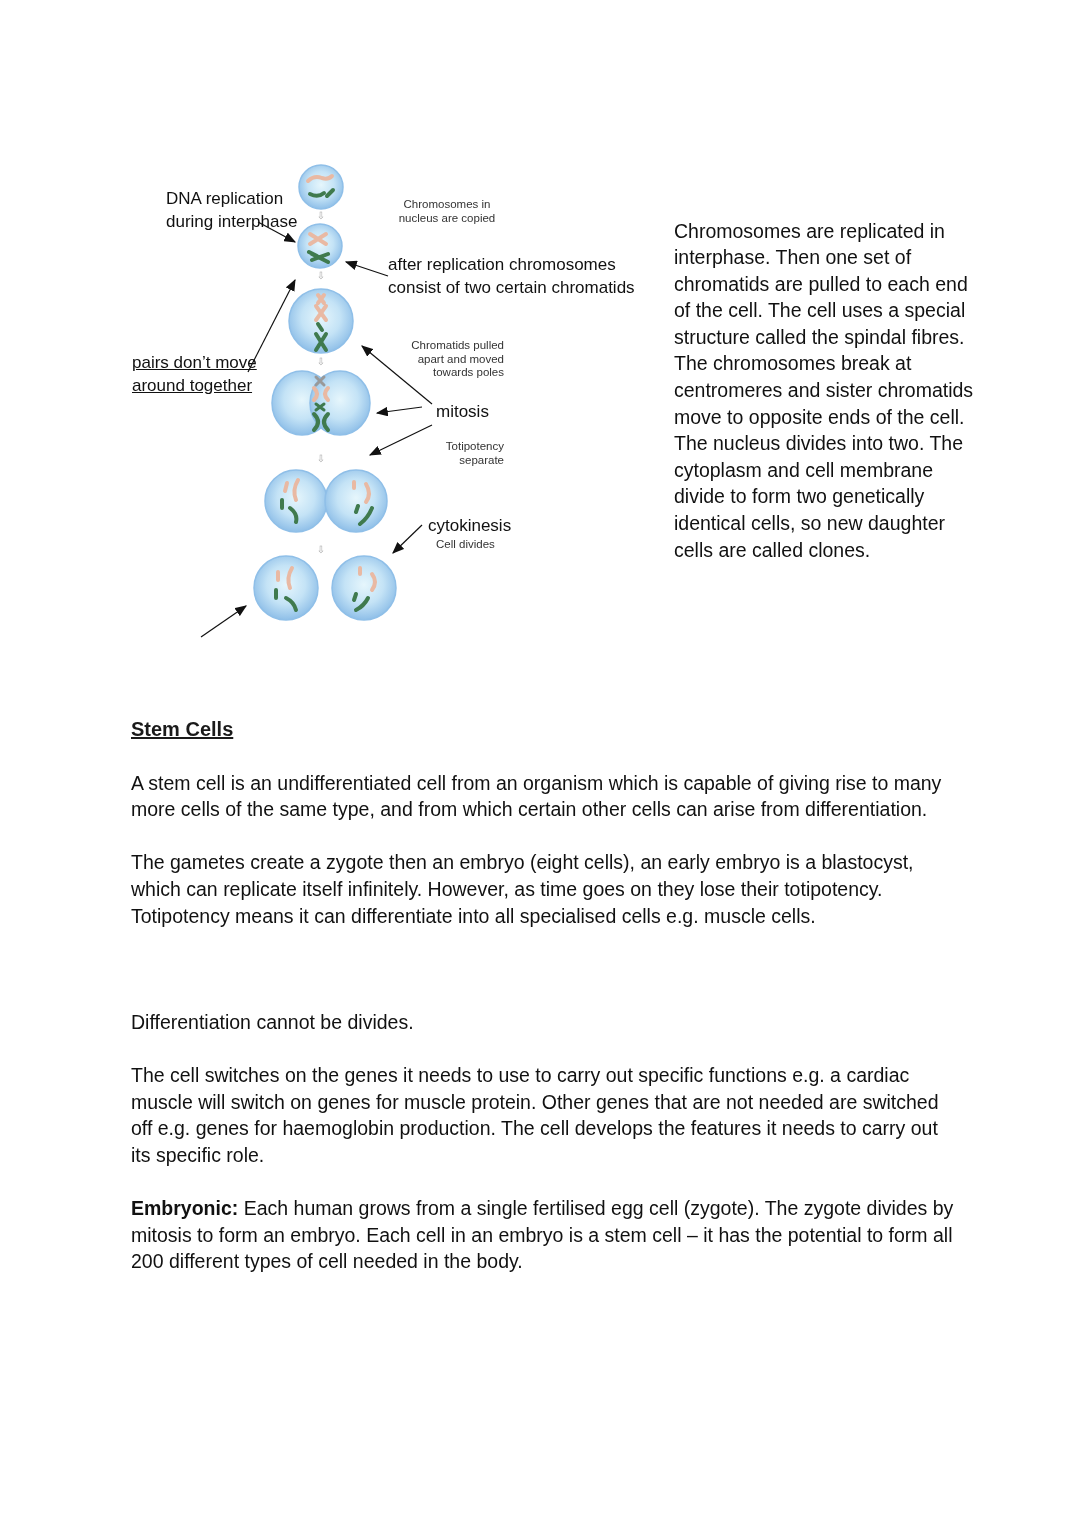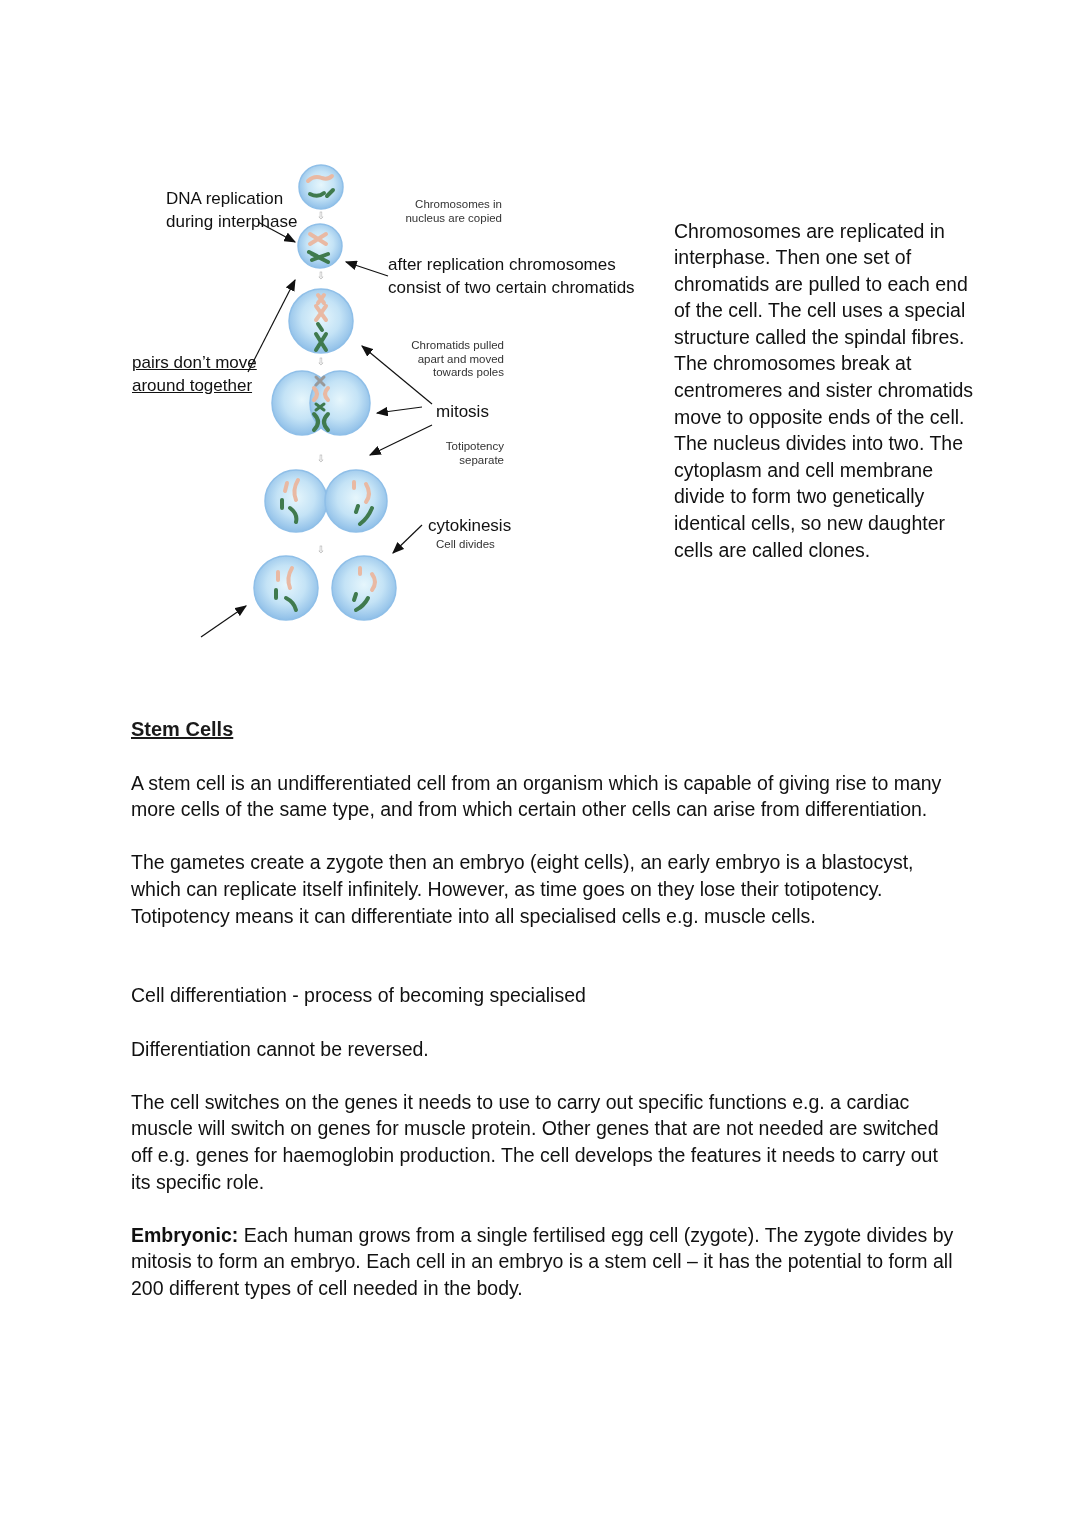--- a/index.html
+++ b/index.html
@@ -3,21 +3,21 @@
 <meta charset="utf-8">
 <style>
   html, body { margin: 0; padding: 0; background: #ffffff; }
   body { width: 1080px; height: 1528px; position: relative; overflow: hidden;
          font-family: "Liberation Sans", sans-serif; color: #1a1a1a; }
   .page { position: absolute; left: 0; top: 0; width: 1080px; height: 1528px; }
   .diagram { position: absolute; left: 0; top: 0; width: 660px; height: 700px; }
   .diagram svg { position: absolute; left: 0; top: 0; }
   .ann { position: absolute; font-size: 17px; line-height: 23px; color: #111; white-space: nowrap; }
   .cap { position: absolute; font-size: 11.5px; line-height: 13.5px; color: #333; text-align: right; white-space: nowrap; }
-  .cap.center { }
+  .cap.center { text-align: center; }
   .side-text { position: absolute; left: 674px; top: 198px; width: 300px;
                font-size: 19.5px; line-height: 26.6px; color: #111; }
   .body { position: absolute; left: 131px; top: 716px; width: 830px; }
   .heading { font-size: 20px; font-weight: bold; text-decoration: underline; margin: 0; line-height: 27px; }
   .para { font-size: 19.5px; line-height: 26.6px; margin: 0; color: #111; }
   .gap { height: 26.6px; }
   .bold { font-weight: bold; }
 </style>
 </head>
 <body>
@@ -132,22 +132,21 @@
   <p class="side-text">Chromosomes are replicated in interphase. Then one set of chromatids are pulled to each end of the cell. The cell uses a special structure called the spindal fibres. The chromosomes break at centromeres and sister chromatids move to opposite ends of the cell. The nucleus divides into two. The cytoplasm and cell membrane divide to form two genetically identical cells, so new daughter cells are called clones.</p>
 
   <div class="body">
     <h2 class="heading">Stem Cells</h2>
     <div class="gap"></div>
     <p class="para">A stem cell is an undifferentiated cell from an organism which is capable of giving rise to many more cells of the same type, and from which certain other cells can arise from differentiation.</p>
     <div class="gap"></div>
     <p class="para">The gametes create a zygote then an embryo (eight cells), an early embryo is a blastocyst, which can replicate itself infinitely. However, as time goes on they lose their totipotency. Totipotency means it can differentiate into all specialised cells e.g. muscle cells.</p>
     <div class="gap"></div>
     <div class="gap"></div>
-    <p class="para">Cell differentiation - process of becoming specialised</p>
     <div class="gap"></div>
-    <p class="para">Differentiation cannot be reversed.</p>
+    <p class="para">Differentiation cannot be divides.</p>
     <div class="gap"></div>
     <p class="para">The cell switches on the genes it needs to use to carry out specific functions e.g. a cardiac muscle will switch on genes for muscle protein. Other genes that are not needed are switched off e.g. genes for haemoglobin production. The cell develops the features it needs to carry out its specific role.</p>
     <div class="gap"></div>
     <p class="para"><span class="bold">Embryonic:</span><span> Each human grows from a single fertilised egg cell (zygote). The zygote divides by mitosis to form an embryo. Each cell in an embryo is a stem cell – it has the potential to form all 200 different types of cell needed in the body.</span></p>
   </div>
 
 </div>
 
 </body></html>

